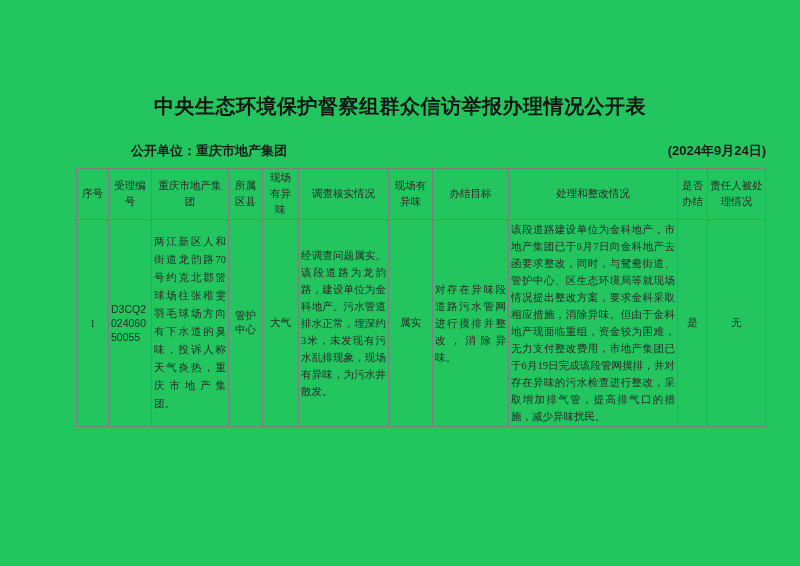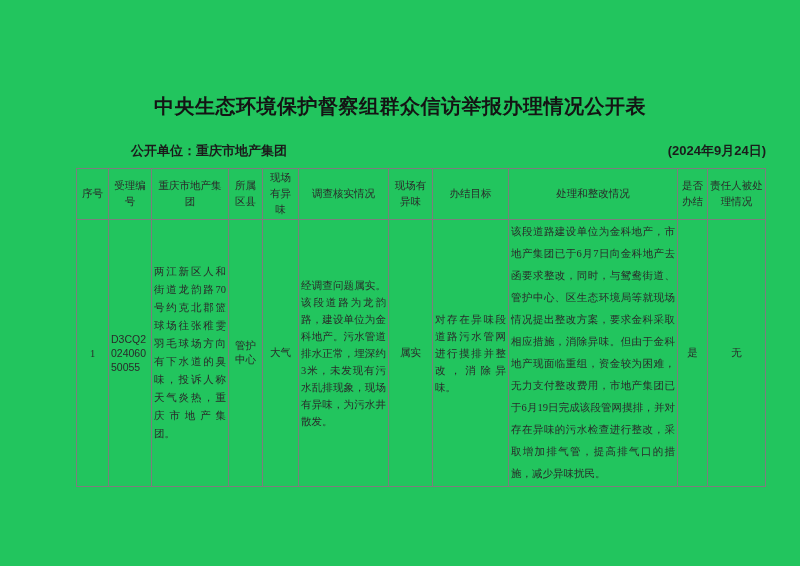--- a/index.html
+++ b/index.html
@@ -72,21 +72,21 @@
     text-align: center;
   }
   td.just {
     text-align: justify;
     text-justify: inter-character;
   }
   td.c-issue   { line-height: 18px; padding: 3px 4px; }
   td.c-caseno  { font-size: 9.5px; line-height: 14px; padding: 1px 1px; font-family: "Liberation Sans", "DejaVu Sans", sans-serif; letter-spacing: 0; }
   td.c-verif   { line-height: 17px; padding: 3px 4px; }
   td.c-goal    { line-height: 17px; padding: 3px 4px; margin-top: 44px; }
-  td.c-handling{ line-height: 22px; padding: 2px 3px; vertical-align: top; }
+  td.c-handling{ line-height: 17px; padding: 2px 3px; vertical-align: top; }
 </style>
 </head>
 <body>
 
 <div class="page">
 
   <h1 class="title">中央生态环境保护督察组群众信访举报办理情况公开表</h1>
 
   <div class="meta-row">
     <span>公开单位：重庆市地产集团</span>

